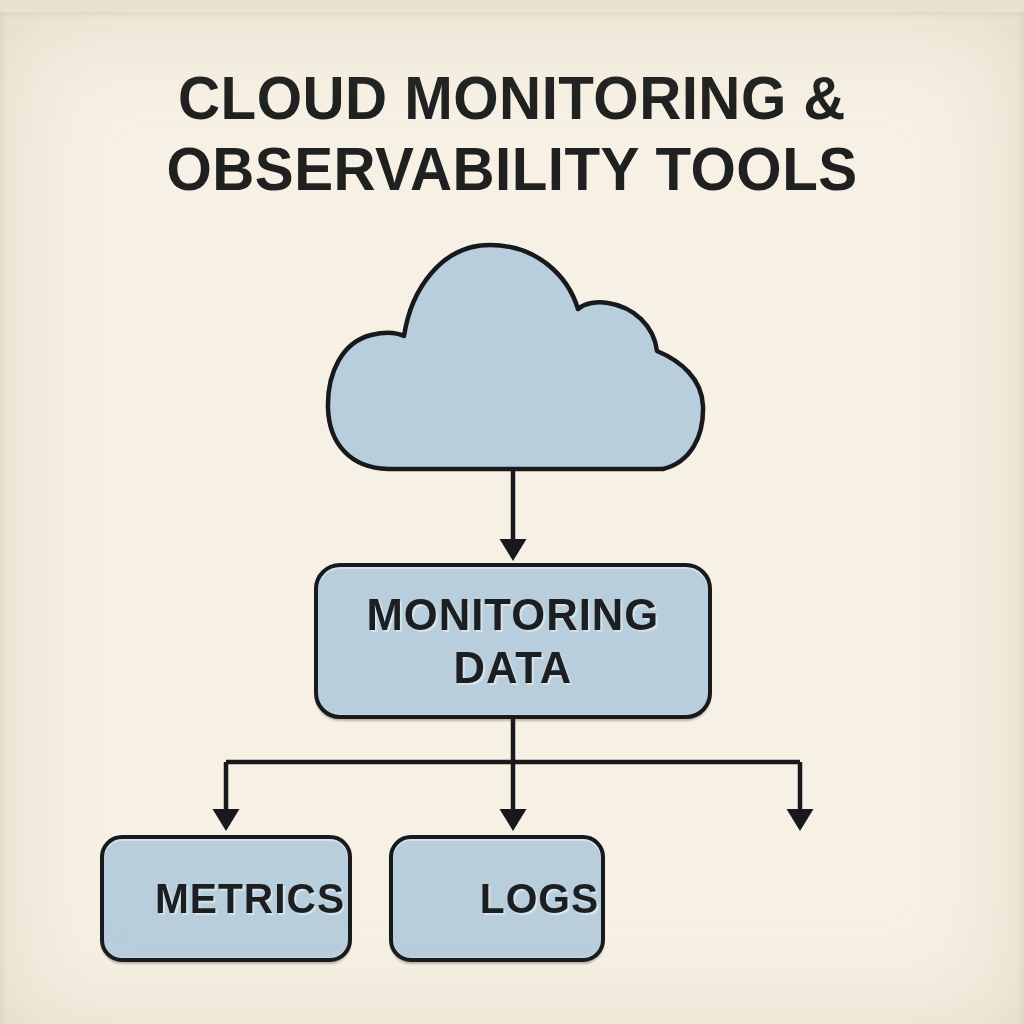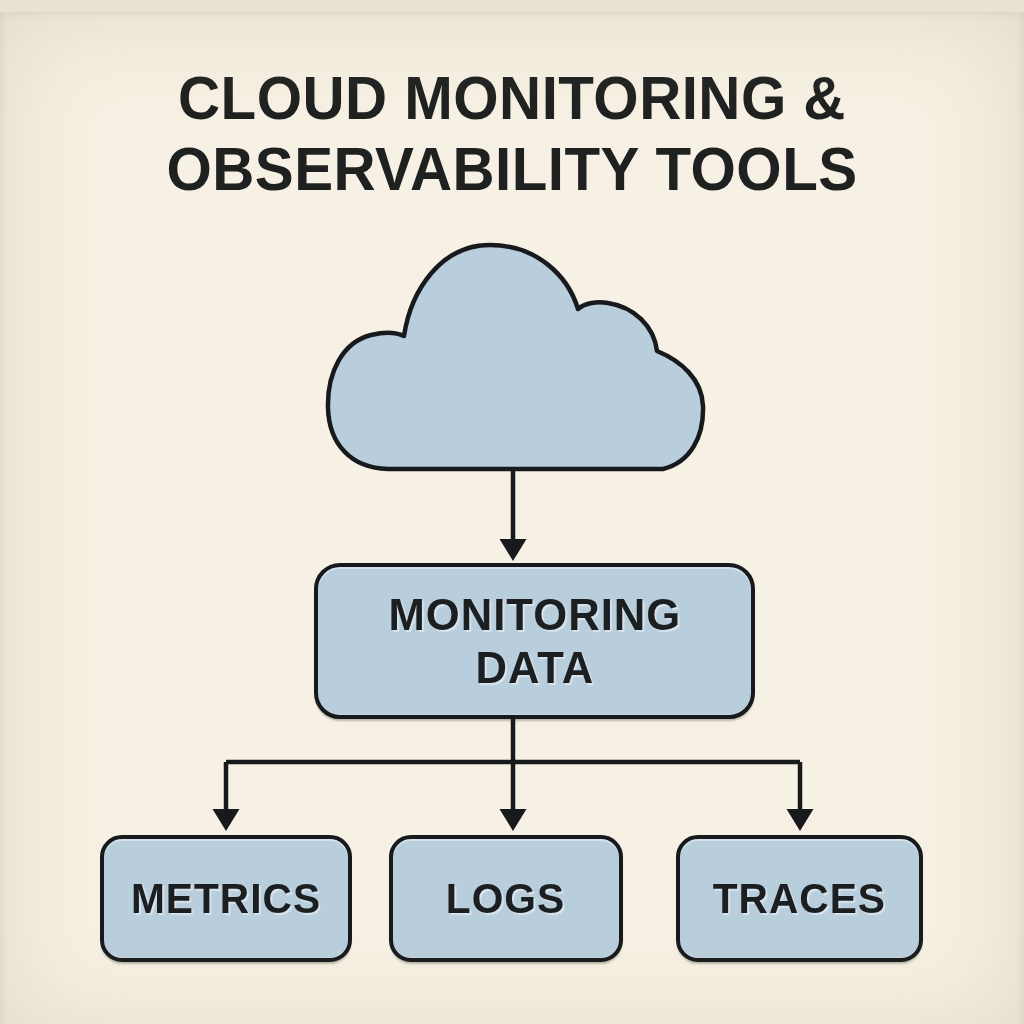--- a/index.html
+++ b/index.html
@@ -71,33 +71,34 @@
   }
   .node-label{
     font-weight:700;
     color:#1c1f22;
     letter-spacing:1px;
     transform:scaleX(0.97);
     text-shadow:2px 2px 1px rgba(255,255,255,0.45);
     white-space:nowrap;
   }
   .node-monitoring{
-    left:314px;top:551px;width:441px;height:156px;
+    left:314px;top:551px;width:398px;height:156px;
     border-radius:26px;
   }
   .node-monitoring .node-label{
     font-size:45px;
     line-height:53px;
   }
   .node-small{
     top:823px;height:127px;
     border-radius:22px;
+    justify-content:flex-end;
   }
   .node-metrics{left:100px;width:252px;}
-  .node-logs{left:389px;width:234px;}
+  .node-logs{left:389px;width:216px;}
   .node-traces{left:676px;width:247px;}
   .node-small .node-label{
     font-size:42px;
     line-height:46px;
   }
 </style>
 </head>
 <body>
 
 <div class="canvas">
@@ -147,17 +148,14 @@
   </div>
 
   <div class="node node-small node-metrics">
     <span class="node-label">METRICS</span>
   </div>
 
   <div class="node node-small node-logs">
     <span class="node-label">LOGS</span>
   </div>
 
-  <div class="node node-small node-traces">
-    <span class="node-label">TRACES</span>
-  </div>
 
 </div>
 
 </body></html>

